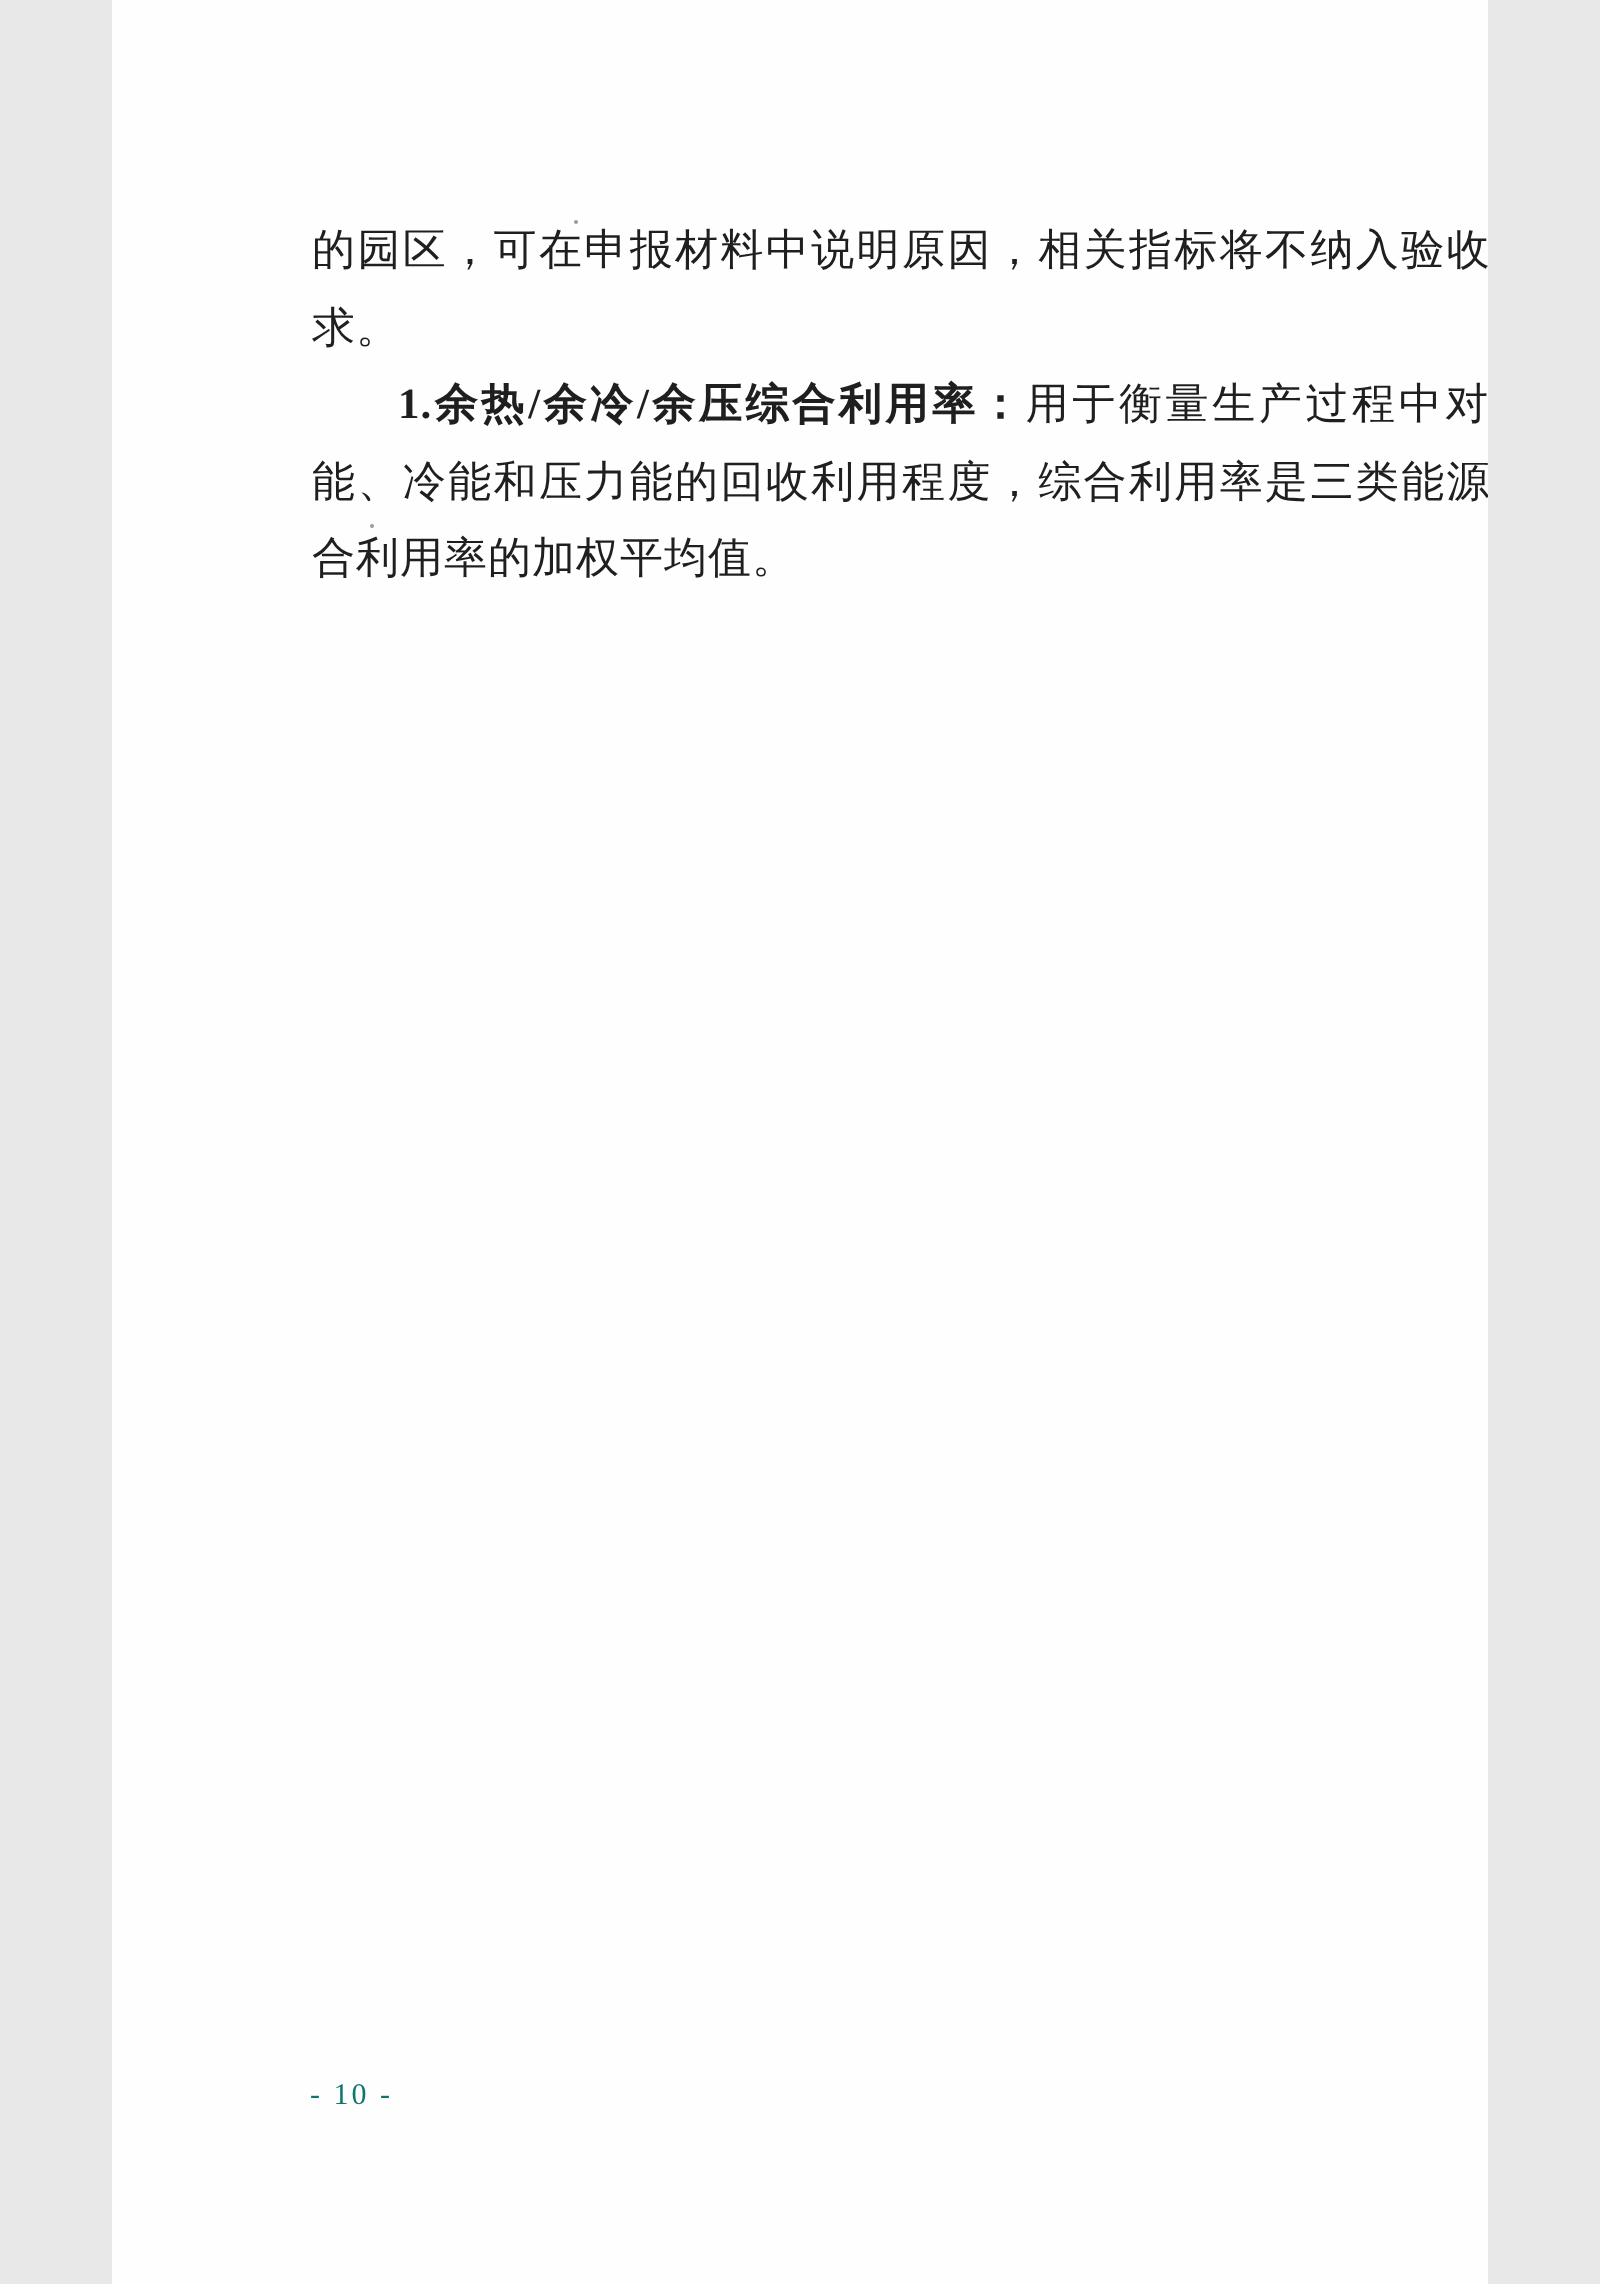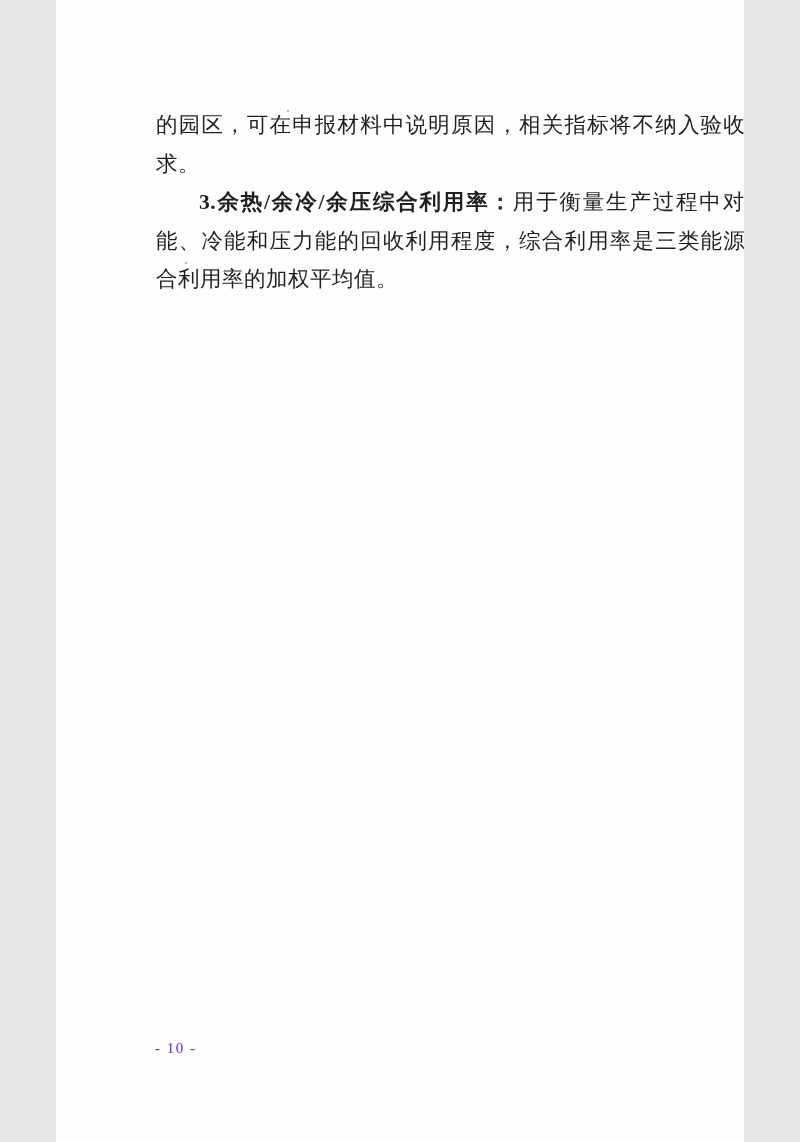--- a/index.html
+++ b/index.html
@@ -46,21 +46,21 @@
   }
   .para-label {
     font-weight: bold;
   }
   .page-number {
     position: absolute;
     left: 99px;
     top: 1040px;
     font-size: 15px;
     letter-spacing: 1.5px;
-    color: #6d28d9;
+    color: #0f766e;
     font-family: "Liberation Serif", "DejaVu Serif", serif;
   }
   .scan-speck {
     position: absolute;
     background: #9a9aa2;
     border-radius: 50%;
   }
   .speck-1 { left: 231px; top: 110px; width: 2px; height: 2px; }
   .speck-2 { left: 129px; top: 262px; width: 2px; height: 2px; }
 </style>
@@ -72,19 +72,19 @@
   <div class="scan-speck speck-1"></div>
   <div class="scan-speck speck-2"></div>
 
   <div class="content">
 
     <p class="para-continued">的园区，可在申报材料中说明原因，相关指标将不纳入验收要求。</p>
 
 
 
 
-    <p class="para"><span class="para-label">3.余热/余冷/余压综合利用率：</span><span>用于衡量生产过程中对热能、冷能和压力能的回收利用程度，综合利用率是三类能源综合利用率的加权平均值。</span></p>
+    <p class="para"><span class="para-label">1.余热/余冷/余压综合利用率：</span><span>用于衡量生产过程中对热能、冷能和压力能的回收利用程度，综合利用率是三类能源综合利用率的加权平均值。</span></p>
 
   </div>
 
   <div class="page-number">- 10 -</div>
 
 </div>
 
 </body></html>

